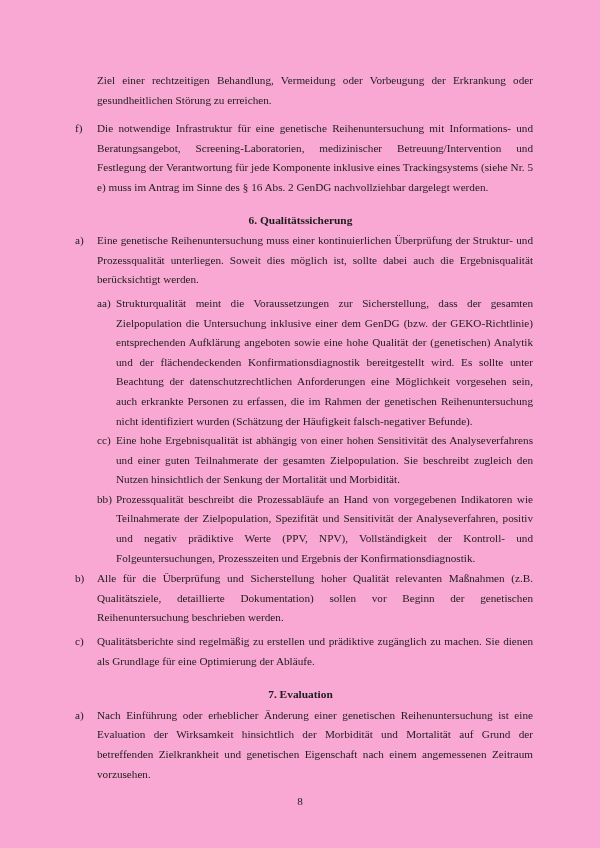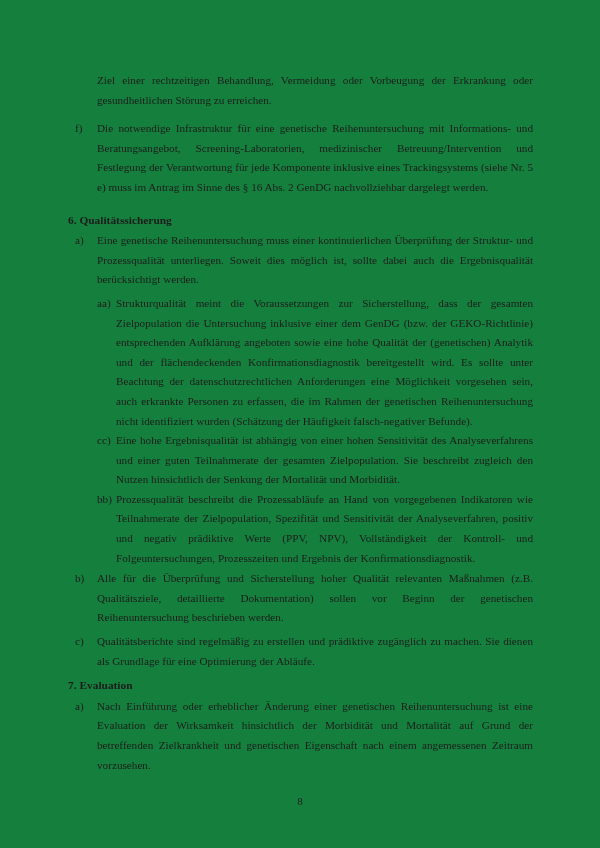--- a/index.html
+++ b/index.html
@@ -4,46 +4,46 @@
 <style>
   html, body {
     margin: 0;
     padding: 0;
     background: #ffffff;
   }
   .page {
     position: relative;
     width: 600px;
     height: 848px;
-    background: #15803d;
+    background: #f9a8d4;
     font-family: "Liberation Serif", serif;
     color: #1c1c1c;
     overflow: hidden;
   }
   .content {
     position: absolute;
     left: 68px;
     top: 71px;
     width: 465px;
     font-size: 11.2px;
     line-height: 19.6px;
     text-align: justify;
   }
   .para-cont {
     margin: 0 0 0 29px;
   }
   .heading {
     font-weight: bold;
     font-size: 11.4px;
     margin: 0;
-    text-align: left;
+    text-align: center;
   }
   .mt9  { margin-top: 9px; }
   .mt13 { margin-top: 13px; }
-  .mt15 { margin-top: 5px; }
+  .mt15 { margin-top: 14px; }
   .mt4  { margin-top: 4px; }
   .mt1  { margin-top: 1px; }
   .mt0  { margin-top: 0; }
   .item {
     position: relative;
     padding-left: 29px;
   }
   .item > .marker {
     position: absolute;
     left: 7px;

